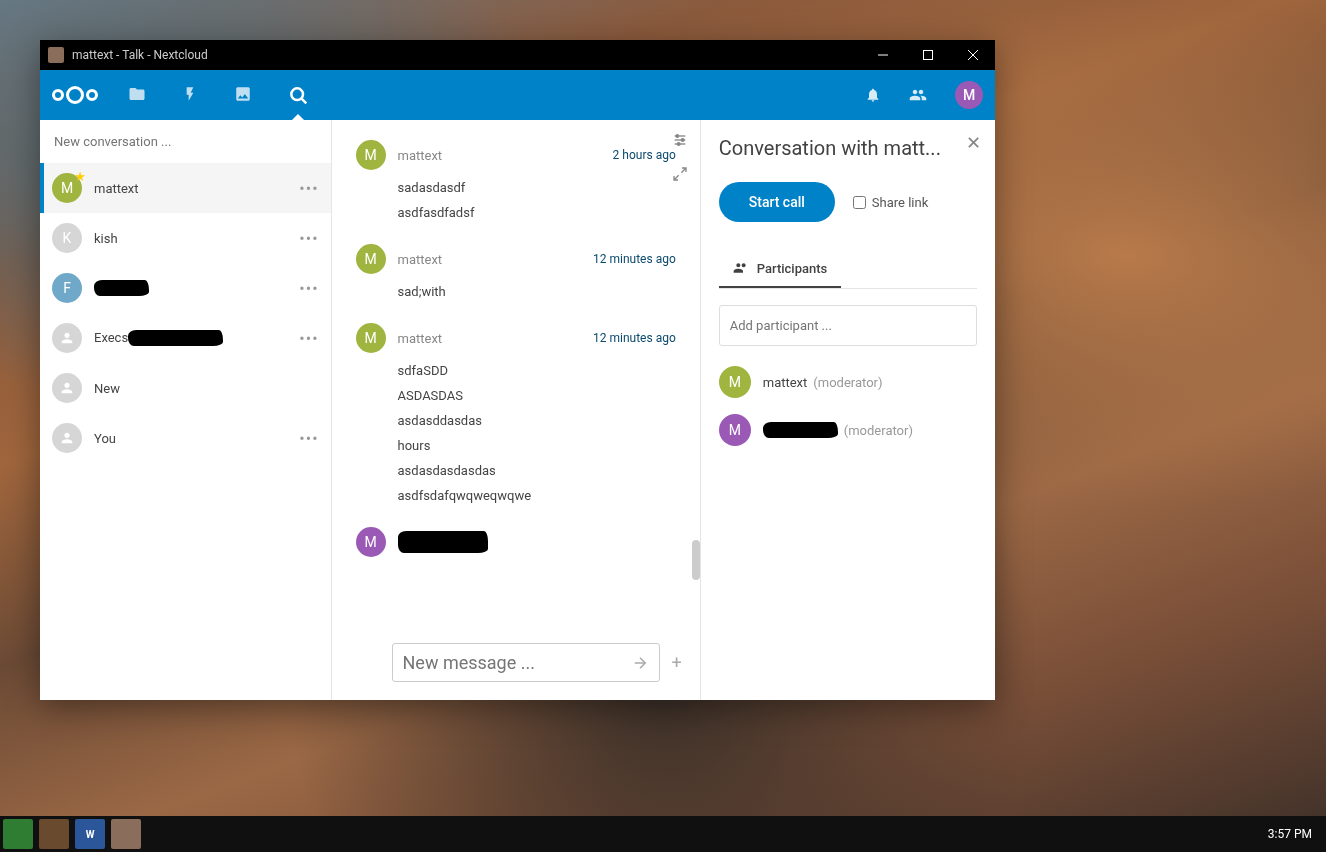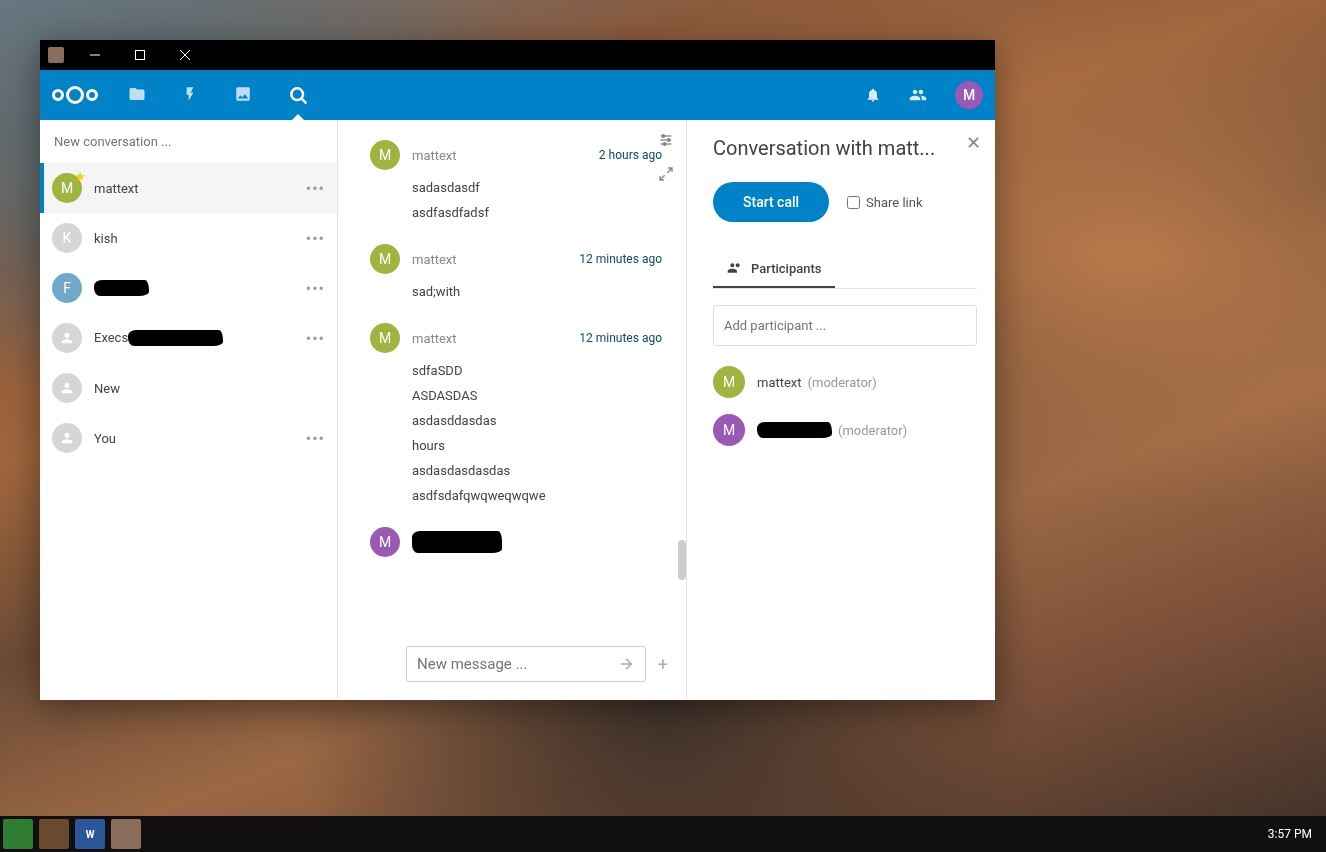--- a/index.html
+++ b/index.html
@@ -28,21 +28,21 @@
 .nc-circle.lg { width: 18px; height: 18px; }
 .nav-icons { display: flex; gap: 36px; }
 .nav-icon { color: #fff; opacity: .75; cursor: pointer; position: relative; }
 .nav-icon.active { opacity: 1; }
 .nav-icon.active::after { content: ""; position: absolute; bottom: -17px; left: 50%; transform: translateX(-50%);
   border: 8px solid transparent; border-bottom-color: #fff; }
 .header-right { margin-left: auto; display: flex; align-items: center; gap: 28px; }
 .header-right .hicon { color: #fff; opacity: .85; cursor: pointer; }
 .user-avatar { width: 28px; height: 28px; border-radius: 50%; background: #9b59b6; color: #fff;
   display: flex; align-items: center; justify-content: center; font-size: 14px; font-weight: 500; }
-.app-body { flex: 1; display: flex; overflow: hidden; gap: 8px; }
+.app-body { flex: 1; display: flex; overflow: hidden; }
 .sidebar { width: 298px; border-right: 1px solid #e5e5e5; display: flex; flex-direction: column; }
 .new-conv { padding: 14px 14px; border: none; outline: none; font-size: 13px; color: #999; background: transparent; }
 .conv-list { flex: 1; overflow-y: auto; }
 .conv-item { display: flex; align-items: center; padding: 10px 12px; cursor: pointer; position: relative; }
 .conv-item.active { background: #f5f5f5; border-left: 4px solid #0082c9; padding-left: 8px; }
 .conv-avatar { width: 30px; height: 30px; border-radius: 50%; color: #fff; display: flex;
   align-items: center; justify-content: center; font-size: 14px; margin-right: 12px; position: relative; flex-shrink: 0; }
 .conv-avatar.green { background: #9fb53f; }
 .conv-avatar.gray { background: #d6d6d6; }
 .conv-avatar.blue { background: #6fa8c9; }
@@ -57,21 +57,21 @@
 .chat-tools span { cursor: pointer; }
 .msg-group { margin-bottom: 24px; }
 .msg-header { display: flex; align-items: center; margin-bottom: 10px; }
 .msg-avatar { width: 30px; height: 30px; border-radius: 50%; display: flex; align-items: center;
   justify-content: center; color: #fff; font-size: 14px; margin-right: 12px; }
 .msg-author { font-size: 13px; color: #888; }
 .msg-time { margin-left: auto; font-size: 12px; color: #0c4a6e; }
 .msg-line { font-size: 13px; color: #444; margin-left: 42px; margin-bottom: 10px; }
 .chat-input-row { display: flex; align-items: center; padding: 10px 18px 18px 60px; gap: 12px; }
 .chat-input-box { flex: 1; display: flex; align-items: center; border: 1px solid #ccc; border-radius: 3px; padding: 8px 10px; }
-.chat-input-box input { flex: 1; border: none; outline: none; font-size: 15px; color: #555; }
+.chat-input-box input { flex: 1; border: none; outline: none; font-size: 18px; color: #555; }
 .chat-send { color: #aaa; cursor: pointer; }
 .chat-add { color: #aaa; cursor: pointer; font-size: 18px; }
 .scroll-handle { position: absolute; right: 0; top: 420px; width: 8px; height: 40px; background: #ccc; border-radius: 4px; }
 .right-panel { width: 300px; padding: 16px 18px; display: flex; flex-direction: column; position: relative; }
 .rp-close { position: absolute; right: 14px; top: 12px; color: #888; cursor: pointer; font-size: 18px; }
 .rp-title { font-size: 20px; font-weight: 400; color: #424242; margin-bottom: 22px; white-space: nowrap; overflow: hidden; text-overflow: ellipsis; padding-right: 20px; }
 .rp-row { display: flex; align-items: center; gap: 18px; margin-bottom: 28px; }
 .start-call { background: #0082c9; color: #fff; border: none; border-radius: 22px; padding: 12px 30px; font-size: 14px; cursor: pointer; font-weight: 500; }
 .share-link { display: flex; gap: 6px; font-size: 13px; color: #555; cursor: pointer; }
 .share-link input { cursor: pointer; }
@@ -93,20 +93,21 @@
 </style>
 </head>
 <body>
 
 <div class="desktop-bg"></div>
 
 <div class="app-window">
 
   <div class="titlebar">
     <div class="titlebar-icon"></div>
+    <div class="titlebar-text">mattext - Talk - Nextcloud</div>
     <div class="titlebar-btns">
       <div class="titlebar-btn">
         <svg width="10" height="10">
             <line x1="0" y1="5" x2="10" y2="5" stroke="#fff" stroke-width="1"></line>
           </svg>
       </div>
       <div class="titlebar-btn">
         <svg width="10" height="10">
             <rect x="0.5" y="0.5" width="9" height="9" fill="none" stroke="#fff" stroke-width="1"></rect>
           </svg>

